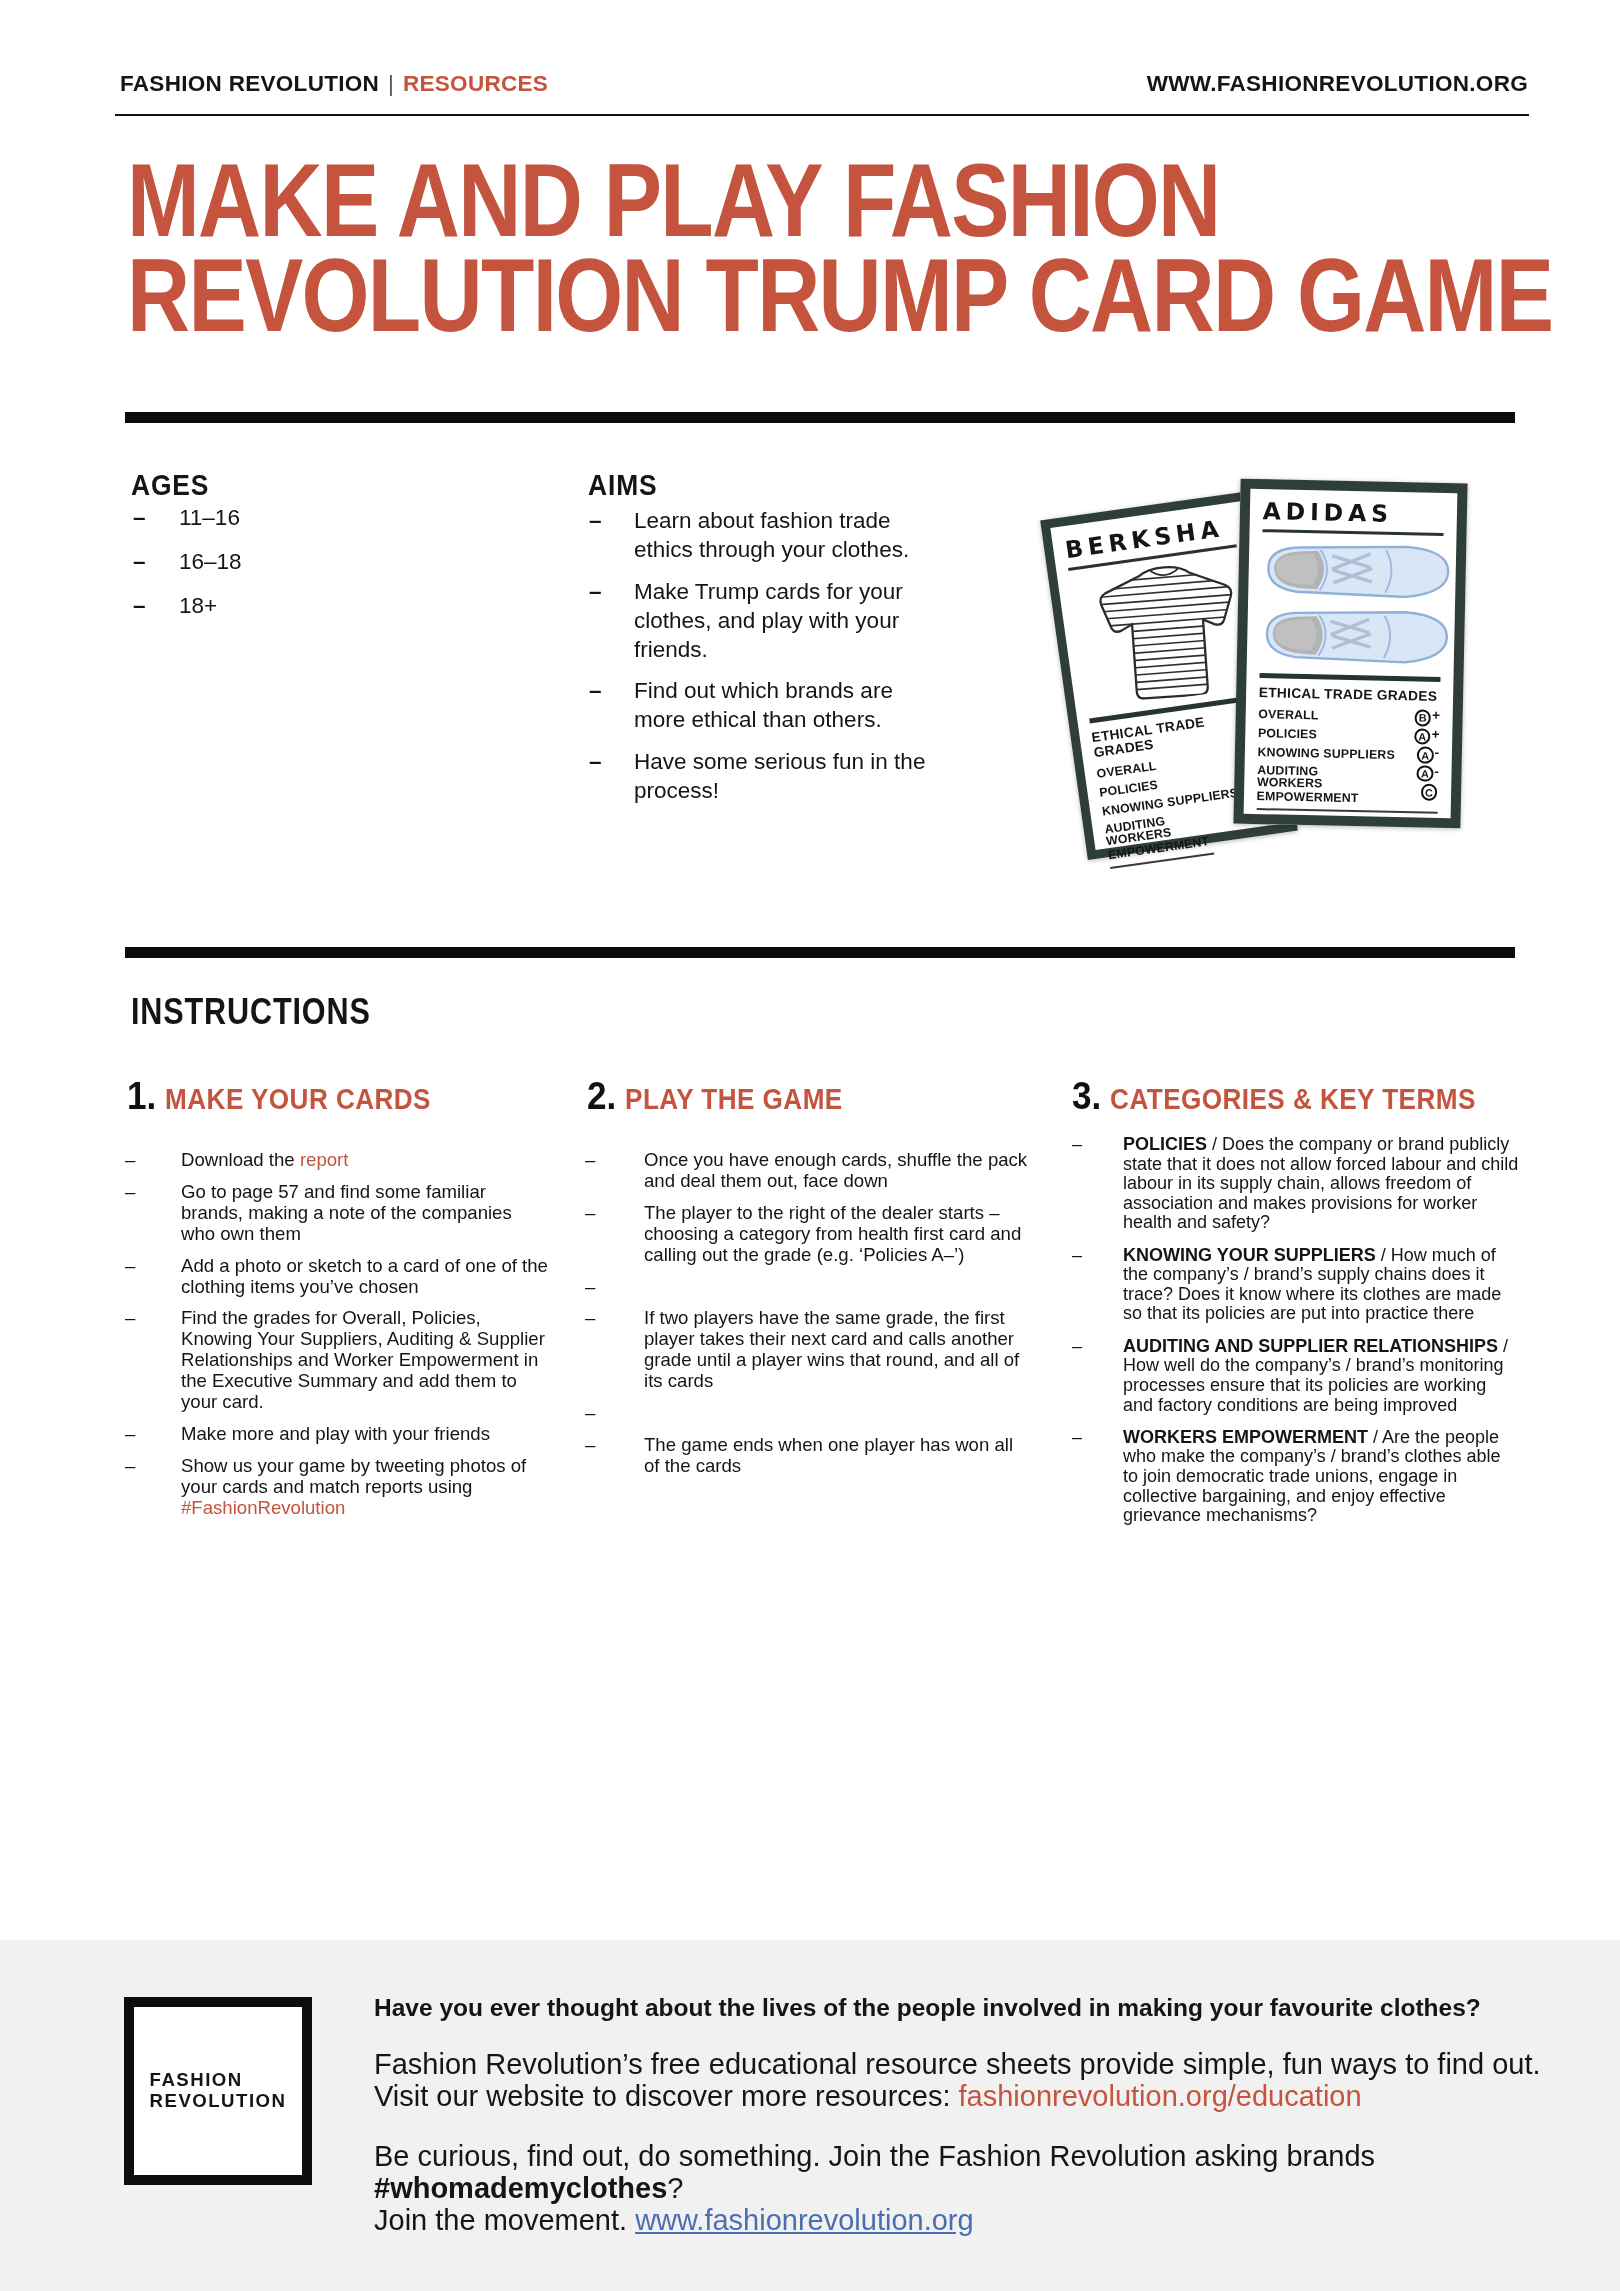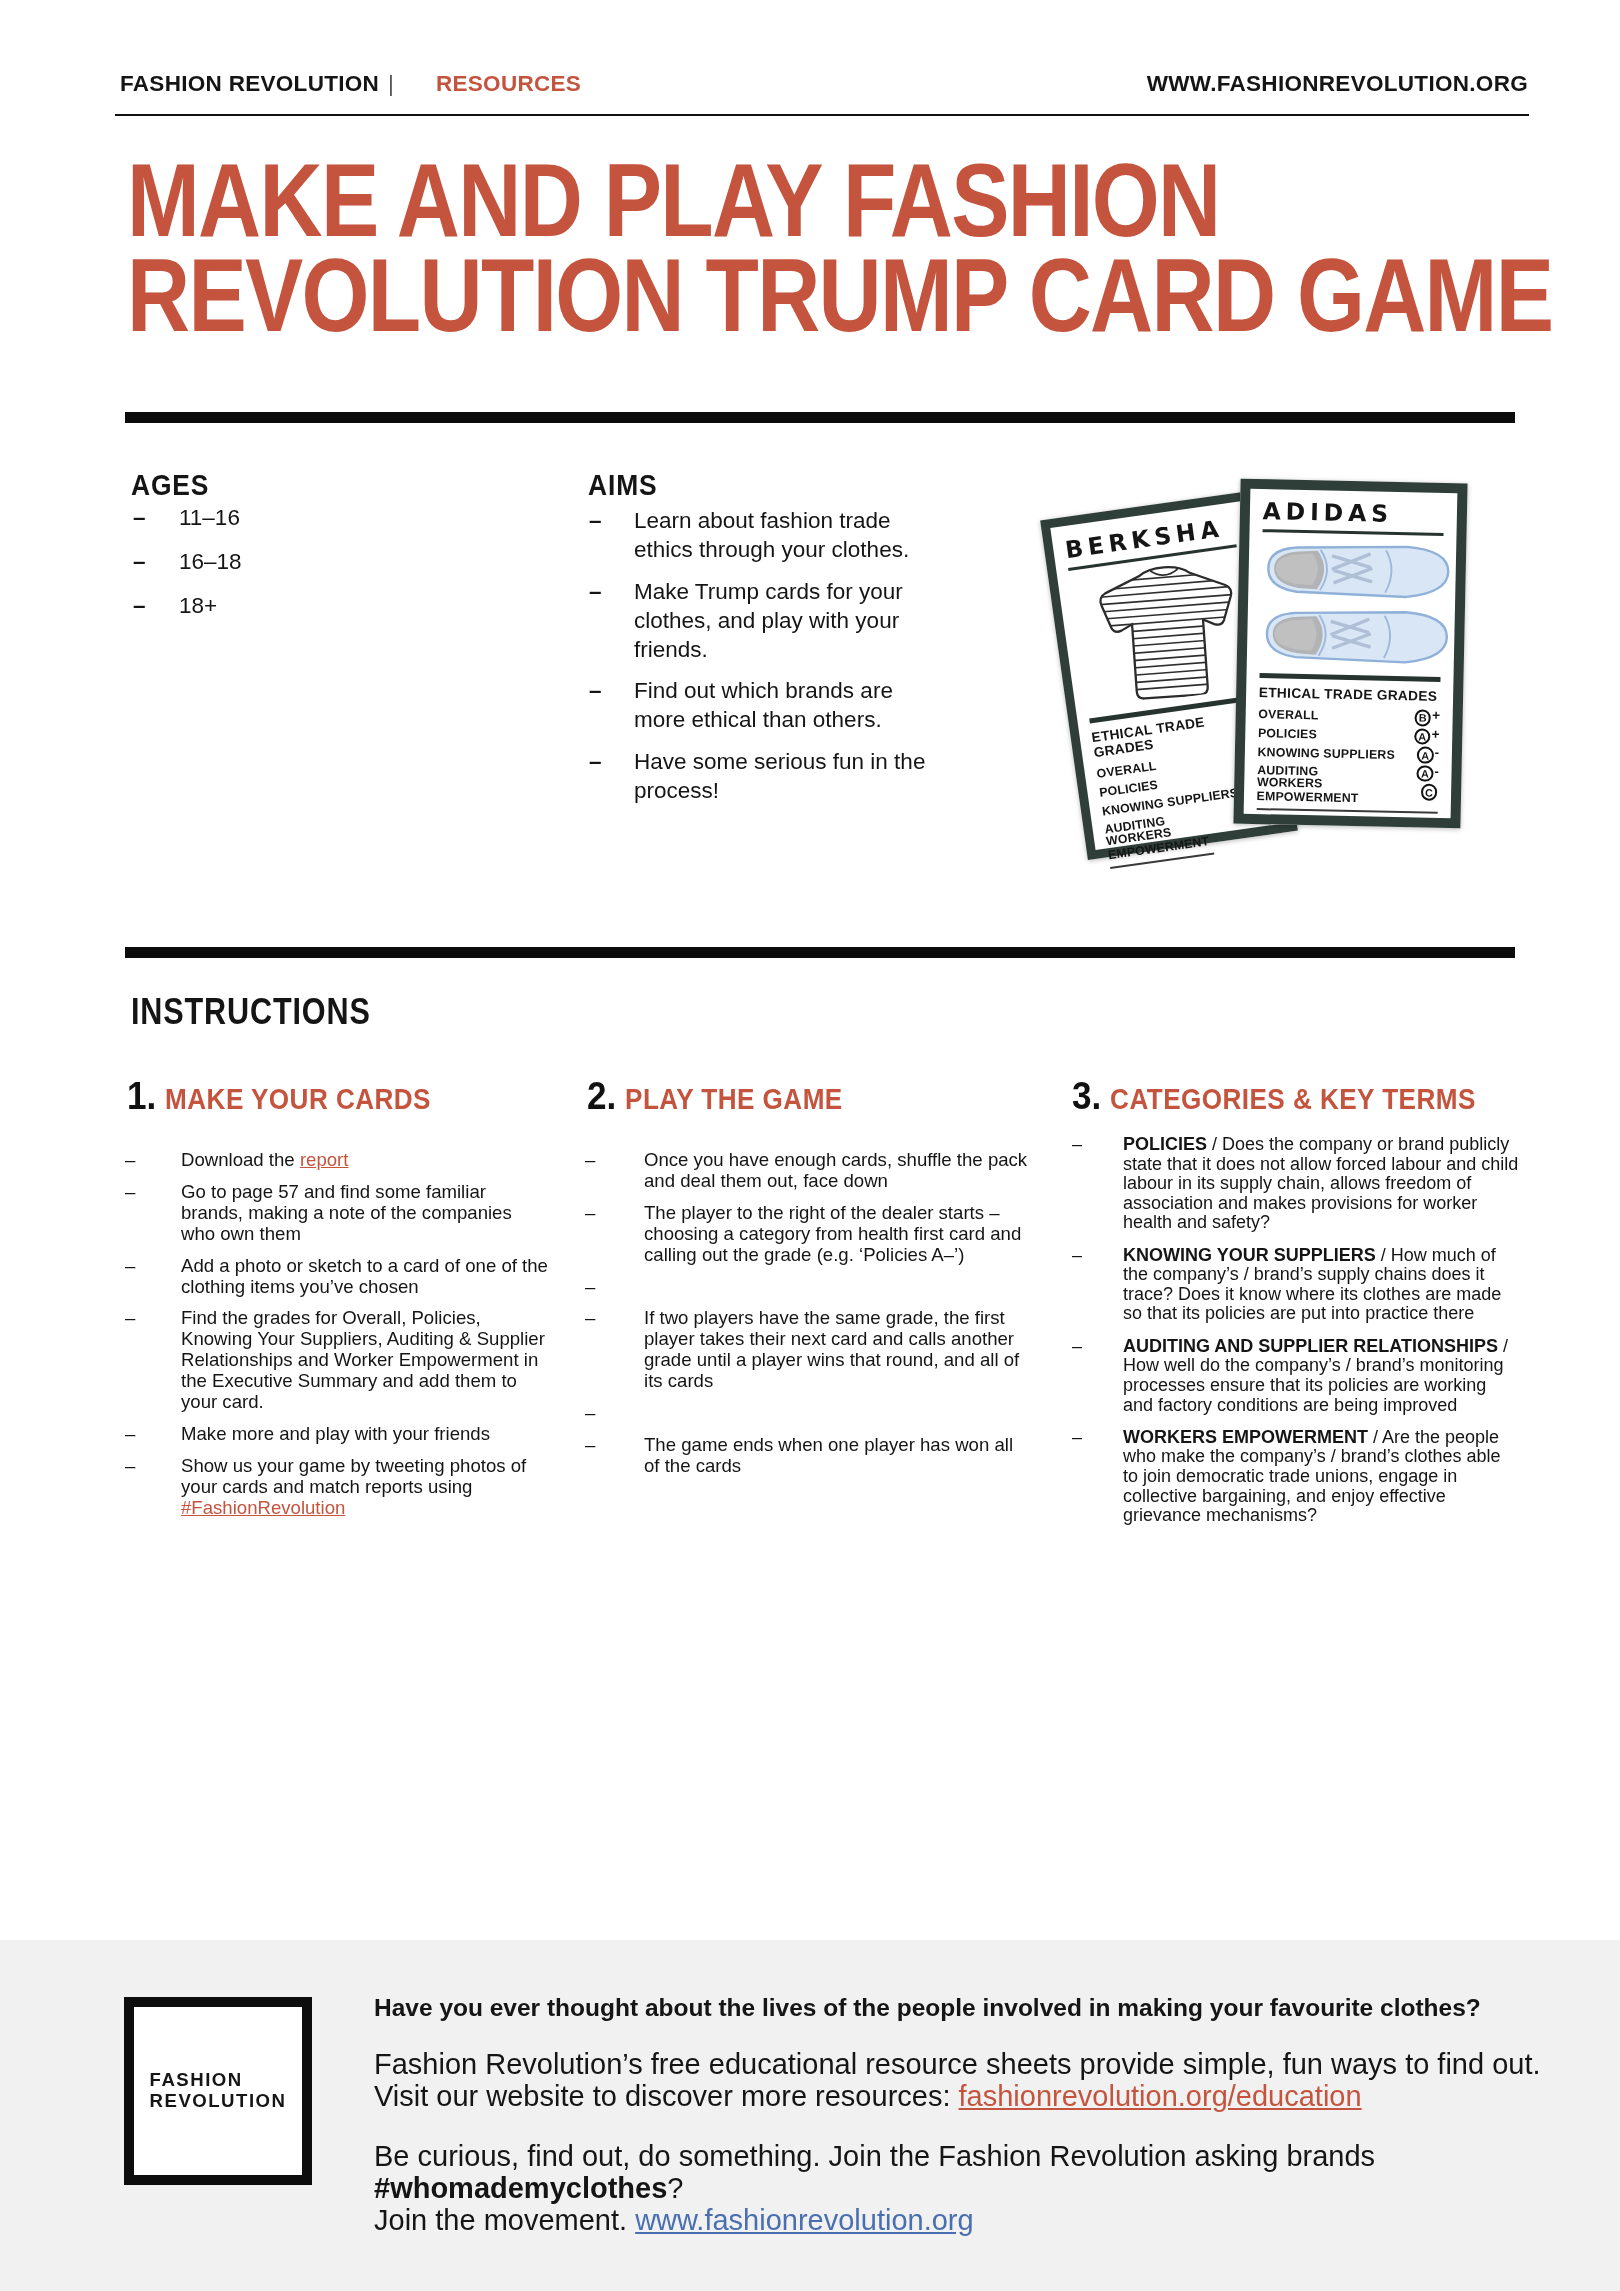--- a/index.html
+++ b/index.html
@@ -1,21 +1,21 @@
 <!DOCTYPE html>
 <html><head>
 <meta charset="utf-8">
 <style>
   * { margin:0; padding:0; box-sizing:border-box; }
   html,body { background:#fff; }
   .page {
     position:relative; width:1620px; height:2292px; background:#ffffff;
     font-family:"Liberation Sans", sans-serif; color:#151515; overflow:hidden;
   }
-  .accent { color:#C4543E;margin-left:33px; }
+  .accent { color:#C4543E; }
   
   .hdr-left { position:absolute; left:120px; top:71px; font-size:22.5px; font-weight:bold; letter-spacing:0.3px; white-space:nowrap; }
   .hdr-left .pipe { color:#555; font-weight:normal; padding:0 8.8px; }
   .hdr-right { position:absolute; right:92px; top:71px; font-size:22.5px; font-weight:bold; letter-spacing:0.3px; }
   .rule-thin { position:absolute; left:115px; top:114px; width:1414px; height:2px; background:#111; }
   
   .title { position:absolute; left:127px; top:153px; color:#C4543E; font-weight:bold;
            font-size:104px; line-height:95px; letter-spacing:-2px; white-space:nowrap;
            transform:scaleX(.84); transform-origin:left top; }
   .rule-thick { position:absolute; left:125px; width:1390px; height:10.8px; background:#0c0c0c; }
@@ -66,21 +66,21 @@
   .il-3 { left:1072px; top:1135px; width:466px; }
   .ins-row { display:flex; font-size:18.6px; line-height:21px; margin-bottom:10.8px; }
   .il-1 .ins-dash { flex:0 0 56px; }
   .il-2 .ins-dash { flex:0 0 47px; }
   .il-3 .ins-dash { flex:0 0 51px; }
   .il-1 .ins-text { width:370px; }
   .il-2 .ins-text { width:392px;margin-left:12px; }
   .il-3 .ins-row { font-size:18px; line-height:19.6px; margin-bottom:12.7px; }
   .il-3 .ins-text { width:397px; }
   .term { font-weight:bold; }
-  a.link-red { color:#C4543E; text-decoration:underline; cursor:pointer; }
+  a.link-red { color:#C4543E; cursor:pointer; }
   a.link-blue { color:#4A6FB0; text-decoration:underline; cursor:pointer; }
   
   .footer { position:absolute; left:0; top:1940px; width:1620px; height:352px; background:#F1F1F1; }
   .logo-box { position:absolute; left:124px; top:57px; width:188px; height:188px;
               border:10.8px solid #0d0d0d; background:#fff; display:flex; align-items:center; justify-content:center; }
   .logo-text { font-size:18.6px; font-weight:bold; letter-spacing:1.5px; line-height:20.6px; }
   .footer-text { position:absolute; left:374px; top:54px; }
   .f-headline { font-size:24.5px; font-weight:bold; margin-bottom:25.5px; }
   .f-para { font-size:29px; line-height:32px; }
   .f-para-2 { margin-top:28px; }

